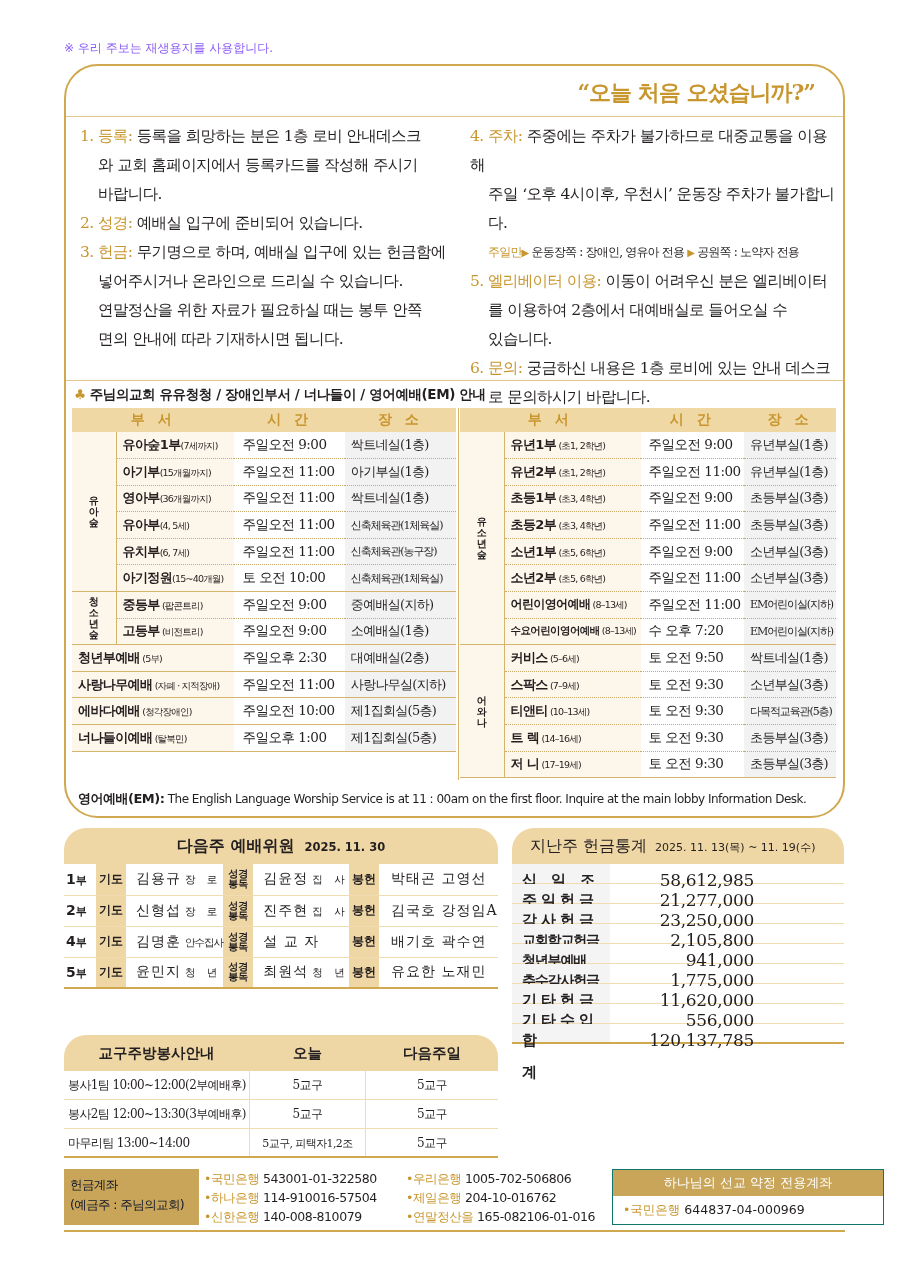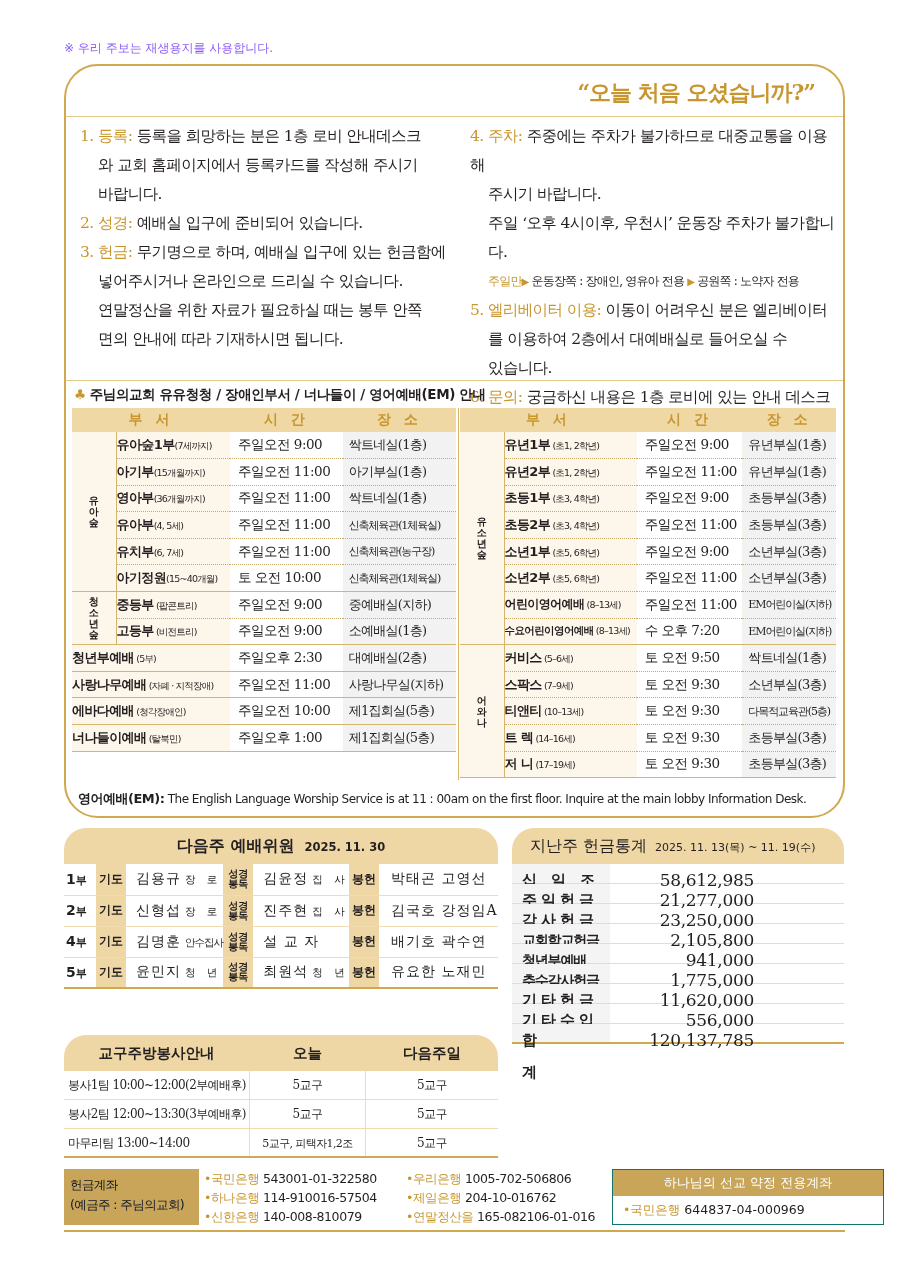--- a/index.html
+++ b/index.html
@@ -27,21 +27,21 @@
   .sched-divider { position: absolute; left: 0; right: 0; top: 314px; border-top: 1px solid #e4c98a; }
   .sched-title { position: absolute; left: 8px; top: 320px; font-size: 13.5px; font-weight: bold; letter-spacing: -0.4px; }
   .sched-title .club { color: #c8962e; margin-right: 4px; }
 
   table.sched { position: absolute; top: 342px; border-collapse: collapse; font-size: 13px; }
   table.sched.l { left: 6px; width: 384px; }
   table.sched.r { left: 394px; width: 376px; }
   table.sched th { background: #f0d8a4; color: #c8962e; font-weight: bold; height: 24px; font-size: 14px; letter-spacing: 4px; }
   table.sched td { height: 26.6px; border-bottom: 1px dotted #c8a96a; white-space: nowrap; }
   table.sched td.grp { background: #fdf6ea; font-size: 10px; font-weight: bold; text-align: center; line-height: 11px; border-right: 1px solid #d7b46c; border-bottom: 1px solid #d7b46c; width: 44px; }
-  table.sched td.dept { background: #fdf6ea; font-weight: bold; padding-left: 0; letter-spacing: -0.6px; font-size: 13px; }
+  table.sched td.dept { background: #fdf6ea; font-weight: bold; padding-left: 6px; letter-spacing: -0.6px; font-size: 13px; }
   table.sched td.dept small { font-size: 9.5px; font-weight: normal; letter-spacing: -0.8px; }
   table.sched td.time { background: #fff; font-family: "DejaVu Serif", serif; font-size: 13.5px; padding-left: 8px; letter-spacing: -0.5px; }
   table.sched td.place { background: #f2f2f2; font-family: "DejaVu Serif", serif; font-size: 13px; padding-left: 6px; letter-spacing: -0.7px; }
   table.sched td.place.sm { font-size: 11px; letter-spacing: -1.1px; }
   table.sched tr.solid td { border-bottom: 1px solid #d7b46c; }
   .col-sep { position: absolute; left: 392px; top: 342px; width: 1px; height: 372px; background: #d7b46c; }
 
   .em-note { position: absolute; left: 12px; top: 724px; font-size: 12px; letter-spacing: -0.5px; }
   .em-note b { font-size: 13px; }
 
@@ -109,21 +109,20 @@
     <p class="indent">바랍니다.</p>
     <p><span class="lbl">2. 성경:</span> <span>예배실 입구에 준비되어 있습니다.</span></p>
     <p><span class="lbl">3. 헌금:</span> <span>무기명으로 하며, 예배실 입구에 있는 헌금함에</span></p>
     <p class="indent">넣어주시거나 온라인으로 드리실 수 있습니다.</p>
     <p class="indent">연말정산을 위한 자료가 필요하실 때는 봉투 안쪽</p>
     <p class="indent">면의 안내에 따라 기재하시면 됩니다.</p>
   </div>
 
   <div class="intro right serif">
     <p><span class="lbl">4. 주차:</span> <span>주중에는 주차가 불가하므로 대중교통을 이용해</span></p>
-    <p class="indent">주시기 바랍니다.</p>
     <p class="indent">주일 ‘오후 4시이후, 우천시’ 운동장 주차가 불가합니다.</p>
     <p class="indent small"><span class="lbl">주일만</span><span class="tri">▶</span> <span>운동장쪽 : 장애인, 영유아 전용</span> <span class="tri">▶</span> <span>공원쪽 : 노약자 전용</span></p>
     <p><span class="lbl">5. 엘리베이터 이용:</span> <span>이동이 어려우신 분은 엘리베이터</span></p>
     <p class="indent">를 이용하여 2층에서 대예배실로 들어오실 수</p>
     <p class="indent">있습니다.</p>
     <p><span class="lbl">6. 문의:</span> <span>궁금하신 내용은 1층 로비에 있는 안내 데스크</span></p>
     <p class="indent">로 문의하시기 바랍니다.</p>
   </div>
 
   <div class="sched-divider"></div>

